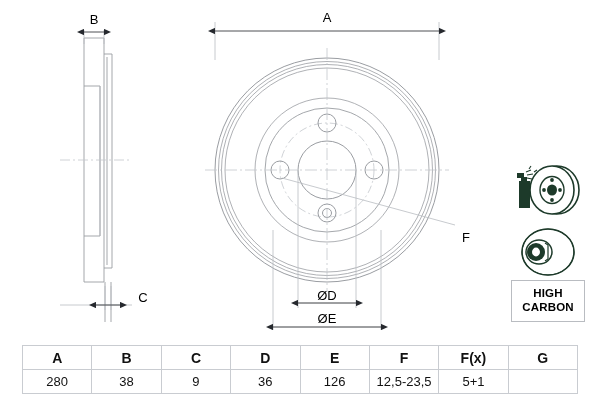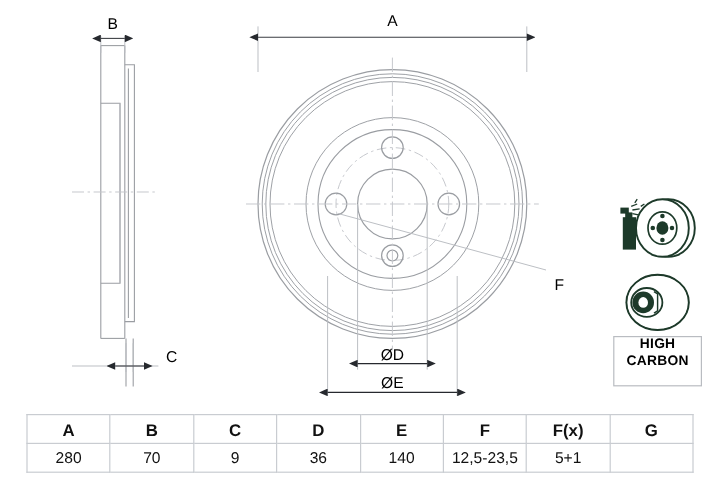--- a/index.html
+++ b/index.html
@@ -64,20 +64,21 @@
     position: absolute;
     left: 511px;
     top: 280px;
     width: 72px;
     height: 40px;
     border: 1px solid #b9bcc1;
     background: #ffffff;
     display: flex;
     flex-direction: column;
     align-items: center;
+    justify-content: center;
     line-height: 1.18;
   }
   .hc-badge span {
     font-size: 11.5px;
     font-weight: bold;
     letter-spacing: .2px;
     color: #000000;
   }
 </style>
 </head>
@@ -240,24 +241,24 @@
       <td>B</td>
       <td>C</td>
       <td>D</td>
       <td>E</td>
       <td>F</td>
       <td>F(x)</td>
       <td>G</td>
     </tr>
     <tr class="vals">
       <td>280</td>
-      <td>70</td>
+      <td>38</td>
       <td>9</td>
       <td>36</td>
-      <td>140</td>
+      <td>126</td>
       <td>12,5-23,5</td>
       <td>5+1</td>
       <td></td>
     </tr>
   </tbody>
     </table>
 
 </div>
 
 </body></html>

